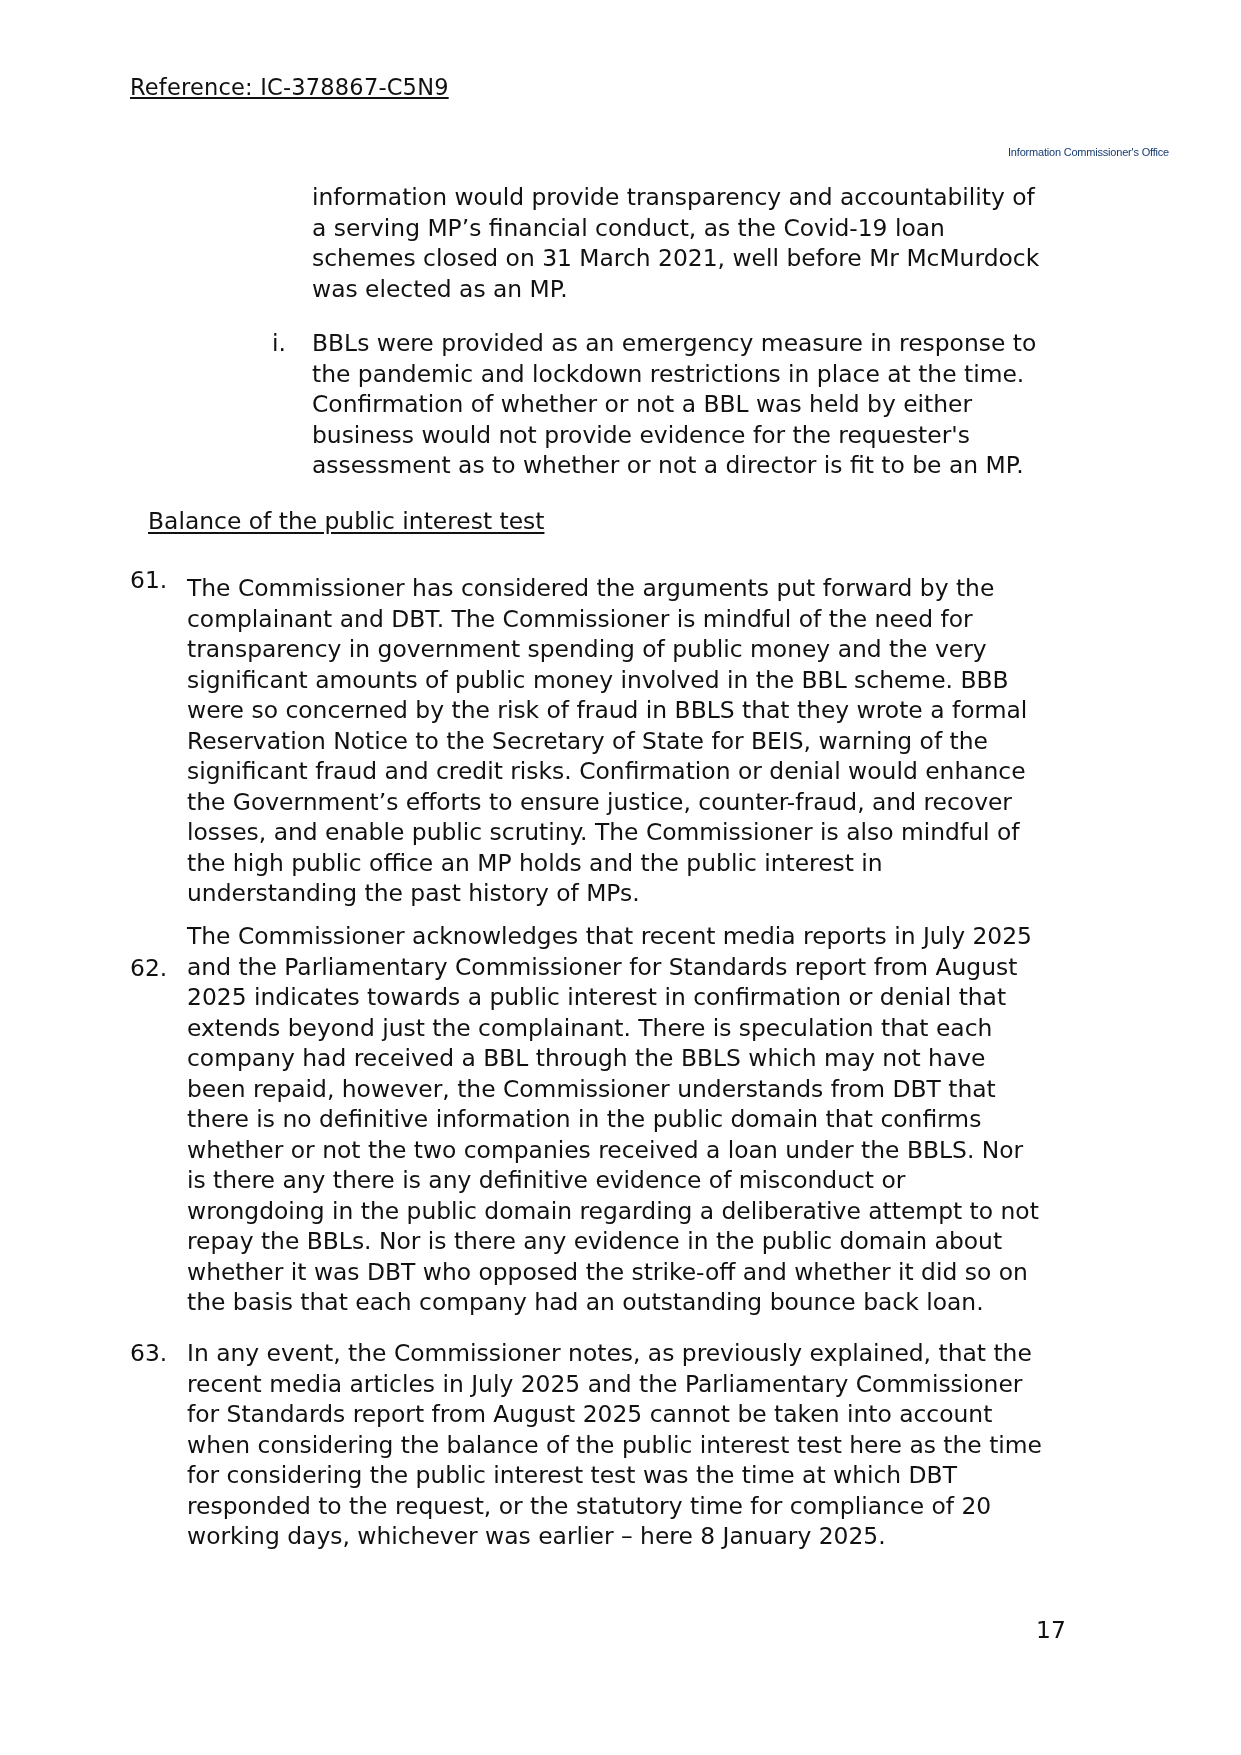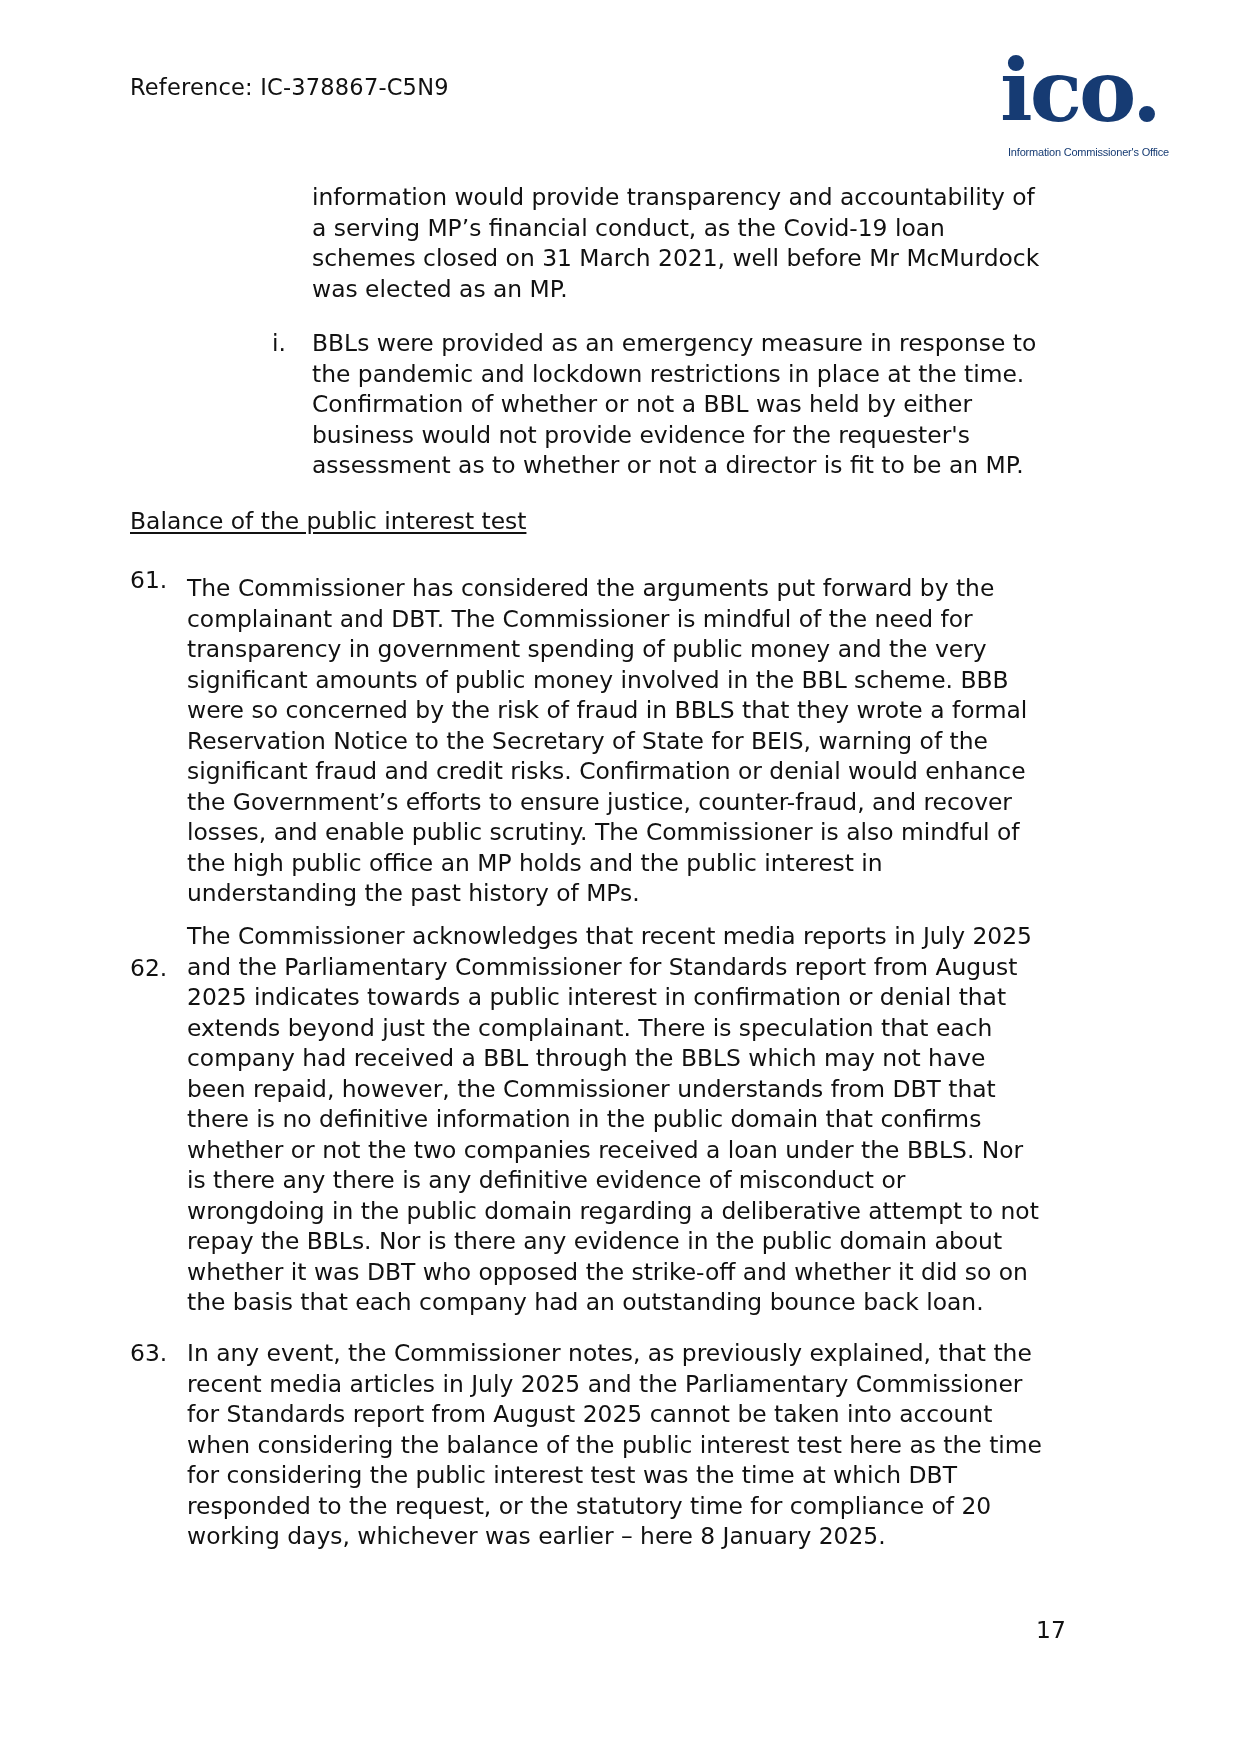--- a/index.html
+++ b/index.html
@@ -1,36 +1,35 @@
 <!DOCTYPE html>
 <html><head>
 <meta charset="utf-8">
 <style>
   html, body { margin: 0; padding: 0; background: #ffffff; }
   body { width: 1241px; height: 1755px; position: relative; overflow: hidden;
          font-family: "DejaVu Sans", sans-serif; color: #111111; }
-  .ref { position: absolute; left: 130px; top: 74px; font-size: 22.5px; letter-spacing: 0.2px; }
+  .ref { position: absolute; left: 130px; top: 74px; font-size: 22.5px; letter-spacing: 0.2px; text-decoration: underline; }
   .logo { position: absolute; left: 1000px; top: 48px; width: 172px; height: 116px; }
   .logo-main { position: absolute; left: 0; top: 0; font-family: "DejaVu Serif", serif; font-weight: bold;
                font-size: 86px; color: #163b73; letter-spacing: -3px; line-height: 1; }
   .logo-sub { position: absolute; left: 8px; top: 98px; font-family: "Liberation Sans", sans-serif;
               font-size: 11px; color: #163b73; white-space: nowrap; letter-spacing: -0.2px; }
   .para { position: absolute; font-size: 23.4px; line-height: 30.5px; white-space: pre; }
   .num { position: absolute; font-size: 23.4px; line-height: 30.5px; }
-  .heading { position: absolute; left: 130px; top: 506px; font-size: 23.4px; line-height: 30.5px;
+  .heading { position: absolute; left: 148px; top: 506px; font-size: 23.4px; line-height: 30.5px;
              text-decoration: underline; text-underline-offset: 3px; }
   .pageno { position: absolute; left: 1016px; top: 1616px; font-size: 23.4px; margin-left: 20px; }
 </style>
 </head>
 <body>
 
 <div class="ref">Reference:  IC-378867-C5N9</div>
 
 <div class="logo">
-  <div class="logo-main">ico.</div>
   <div class="logo-sub">Information Commissioner's Office</div>
 </div>
 
 <div class="para" style="left:312px; top:182px;">information would provide transparency and accountability of
 a serving MP’s financial conduct, as the Covid-19 loan
 schemes closed on 31 March 2021, well before Mr McMurdock
 was elected as an MP.</div>
 
 <div class="num" style="left:272px; top:328px;">i.</div>
 <div class="para" style="left:312px; top:328px;">BBLs were provided as an emergency measure in response to

